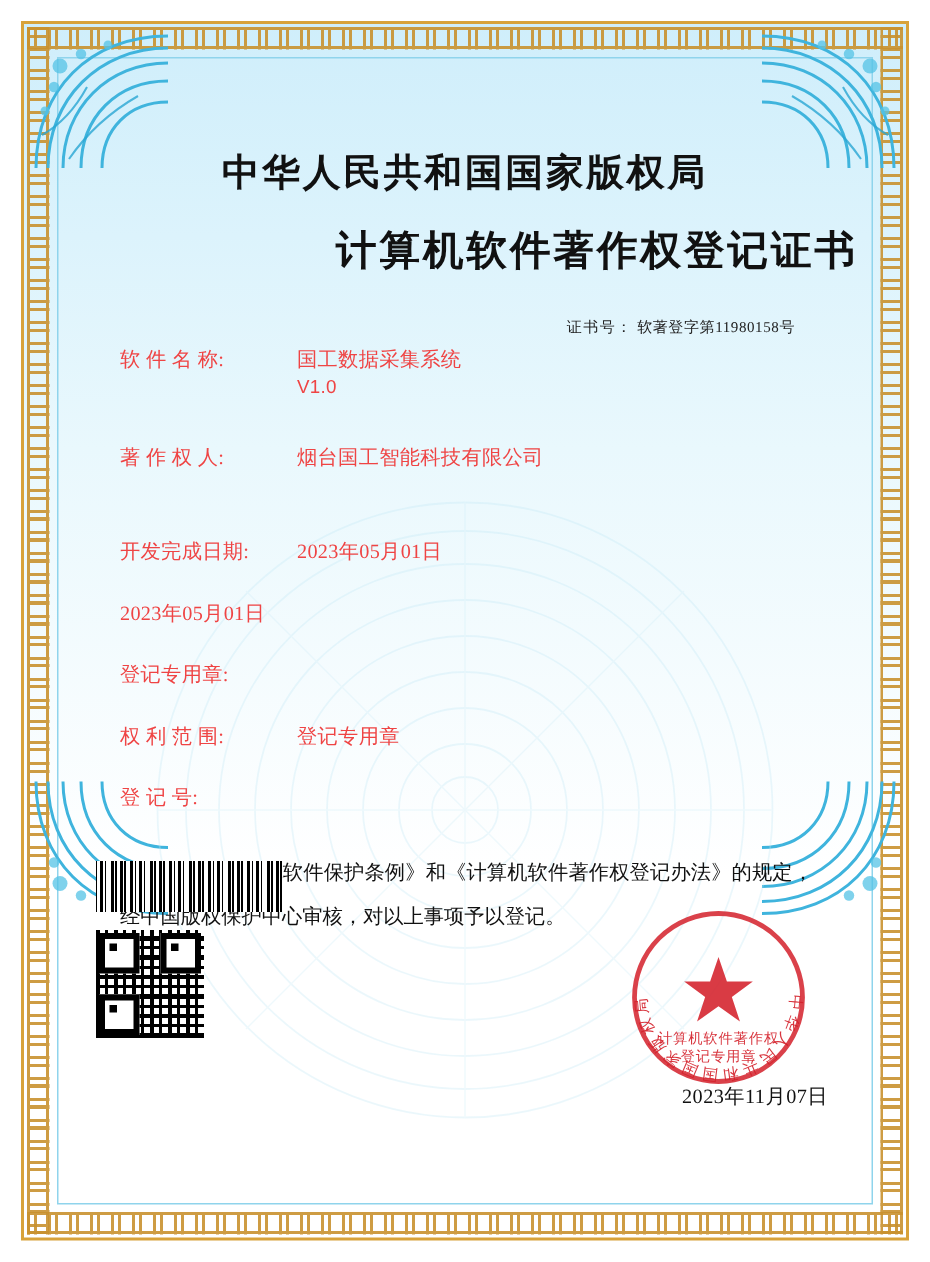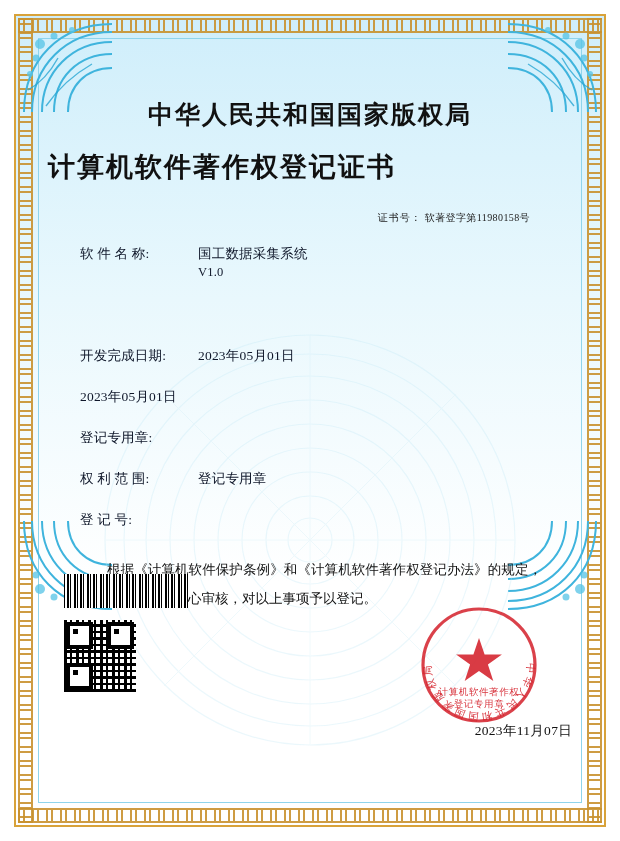--- a/index.html
+++ b/index.html
@@ -117,62 +117,62 @@
   .title-cn {
     text-align: center;
     font-size: 25px;
     letter-spacing: 2px;
     color: #111;
     margin-top: 50px;
     font-weight: 700;
     font-family: "Liberation Serif", "DejaVu Serif", serif;
   }
   .title-main {
-    text-align: left;
+    text-align: right;
     font-size: 27px;
     letter-spacing: 2px;
     color: #111;
     margin-top: 18px;
     font-weight: 700;
   }
 
   .cert-no {
     text-align: right;
     font-size: 10px;
     color: #222;
     margin-top: 26px;
     padding-right: 42px;
     letter-spacing: .4px;
   }
   .cert-no .lbl { letter-spacing: 1px; }
 
   .fields {
-    margin-top: 20px;
+    margin-top: 6px;
     padding-left: 32px;
     font-size: 13.5px;
-    color: #0f172a;
+    color: #ef4444;
   }
   .field-row {
     display: flex;
     align-items: flex-start;
     margin-bottom: 9px;
   }
   .field-label {
     width: 118px;
     flex: 0 0 118px;
     letter-spacing: .2px;
     white-space: pre;
   }
   .field-value {
     flex: 1;
     letter-spacing: .2px;
   }
   .field-value .v2 {
     display: block;
-    font-family: Liberation Serif, serif;
+    font-family: Liberation Sans, sans-serif;
     font-size: 12.5px;
     margin-top: 2px;
   }
   .gap-a { height: 22px; }
   .gap-b { height: 14px; }
 
   .statement {
     margin-top: 26px;
     padding: 0 30px 0 32px;
     font-size: 13.5px;
@@ -231,21 +231,21 @@
     right: 78px;
     top: 602px;
     width: 126px;
     height: 126px;
     pointer-events: none;
   }
   .seal svg { display: block; }
 
   .issue-date {
     position: absolute;
-    right: 48px;
+    right: 68px;
     top: 722px;
     font-size: 13.5px;
     color: #111;
     letter-spacing: .3px;
   }
 </style>
 </head>
 <body>
 
 <div class="certificate">
@@ -373,20 +373,24 @@
       <div class="field-row">
         <div class="field-label">软 件 名 称:</div>
         <div class="field-value">
           <span>国工数据采集系统</span>
           <span class="v2">V1.0</span>
         </div>
       </div>
 
       <div class="gap-a"></div>
 
+      <div class="field-row">
+        <div class="field-label">著 作 权 人:</div>
+        <div class="field-value">烟台国工智能科技有限公司</div>
+      </div>
 
       <div class="gap-a"></div>
       <div class="gap-b"></div>
 
       <div class="field-row">
         <div class="field-label">开发完成日期:</div>
         <div class="field-value">2023年05月01日</div>
       </div>
 
       <div class="gap-b"></div>

